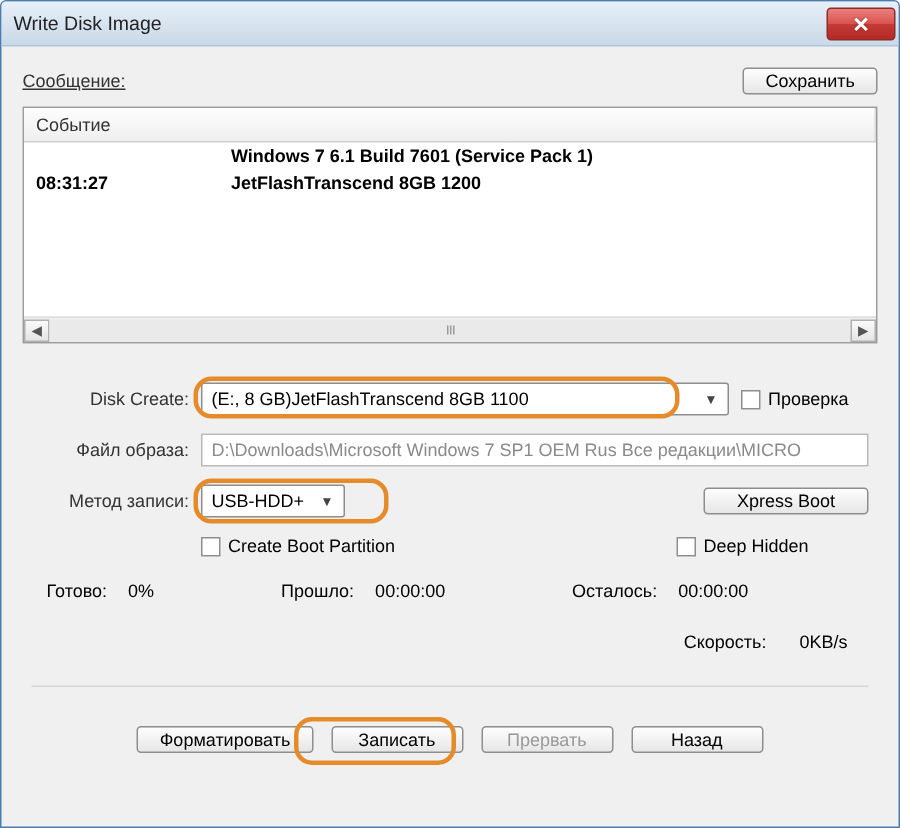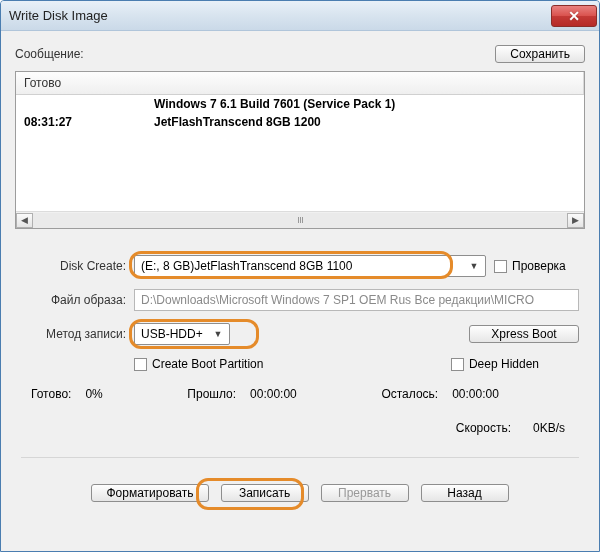--- a/index.html
+++ b/index.html
@@ -58,20 +58,21 @@
     gap: 8px;
   }
   .row1 {
     display: flex;
     align-items: center;
     gap: 10px;
   }
   .row1-label {
     flex: 1;
     color: #333;
+    text-decoration: underline;
   }
   .btn {
     background: linear-gradient(to bottom, #fefefe, #e6e6e6);
     border: 1px solid #8e8e8e;
     border-radius: 3px;
     padding: 1px 14px;
     font-size: 12px;
     font-family: inherit;
     cursor: pointer;
     min-width: 88px;
@@ -253,21 +254,21 @@
   </div>
 
   <div class="content">
     <div class="row1">
       <span class="row1-label">Сообщение:</span>
       <button class="btn">Сохранить</button>
     </div>
 
     <div class="log-box">
       <div class="log-head">
-        <div class="col-event">Готово</div>
+        <div class="col-event">Событие</div>
       </div>
       <div class="log-body">
         <div class="log-row">
           <div class="col-time"></div>
           <div class="col-event">Windows 7 6.1 Build 7601 (Service Pack 1)</div>
         </div>
         <div class="log-row">
           <div class="col-time">08:31:27</div>
           <div class="col-event">JetFlashTranscend 8GB  1200</div>
         </div>

